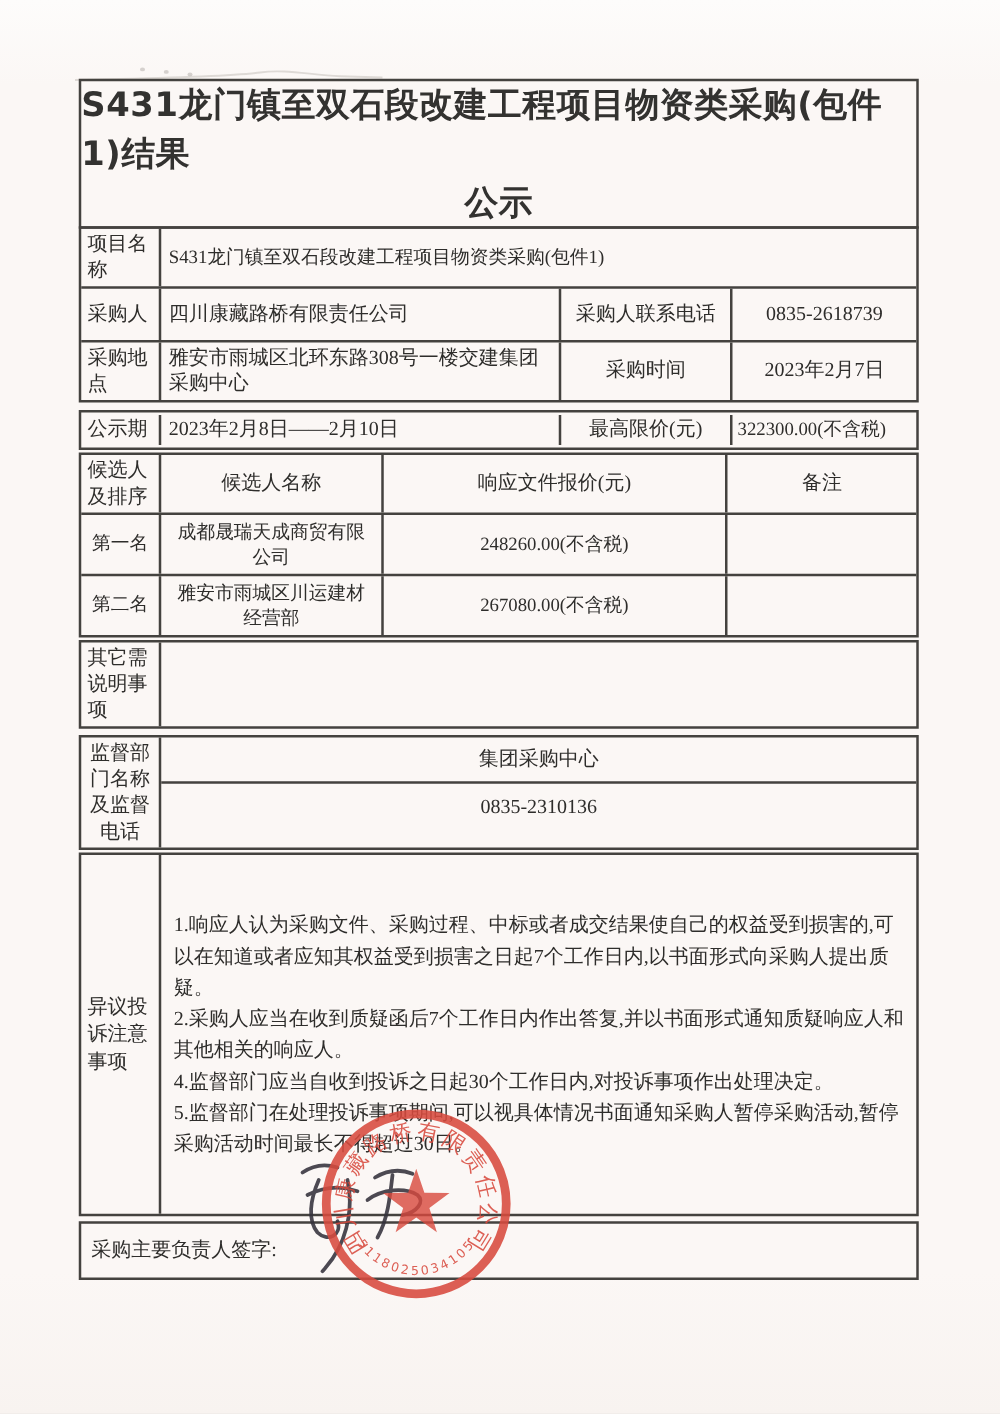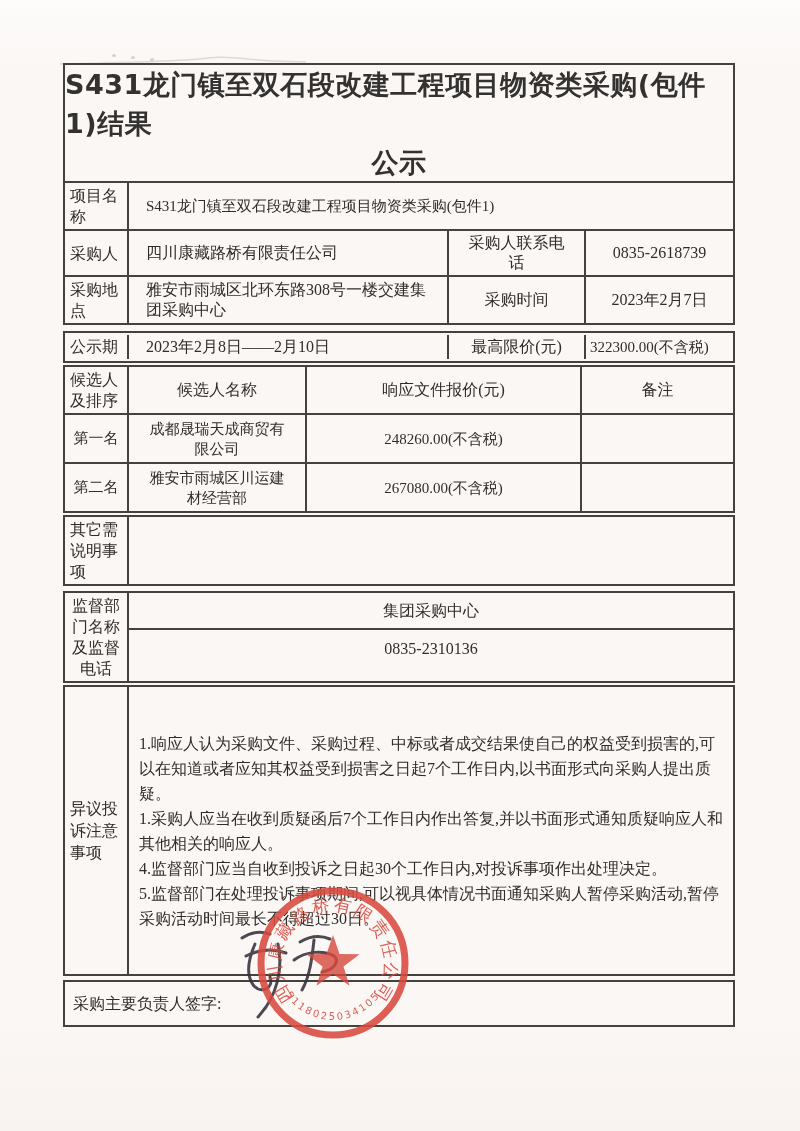--- a/index.html
+++ b/index.html
@@ -23,21 +23,21 @@
   .speck{position:absolute;width:4px;height:3px;border-radius:50%;background:#8f8a84;opacity:.35;}
   .curl{position:absolute;left:58px;top:50px;opacity:.6;}
 
   .doc-table{
     position:absolute;left:63px;top:63px;width:672px;
     font-size:16px;line-height:20px;border-radius:25px;
   }
   .sec{border:2px solid var(--bd);background:transparent;box-sizing:border-box;}
   .row{display:flex;align-items:stretch;}
   .bt{border-top:2px solid var(--bd);}
-  .cell{box-sizing:border-box;display:flex;align-items:center;padding:2px 17px;}
+  .cell{box-sizing:border-box;display:flex;align-items:center;padding:2px 6px;}
   .cell + .cell{border-left:2px solid var(--bd);}
   .lab{width:62px;padding:2px 2px 2px 5px;line-height:21px;}
   .lab-c{justify-content:center;text-align:center;padding:2px 2px;line-height:21px;}
   .fx{flex:1;}
   .w320{width:320px;}
   .w137{width:137px;justify-content:center;text-align:center;}
   .cen{justify-content:center;text-align:center;}
   .wc2{width:178px;}
   .wc3{width:275px;}
   .h40{min-height:40px;}
@@ -158,21 +158,21 @@
           <div class="sup-cell h39 bt">0835-2310136</div>
         </div>
       </div>
     </div>
 
     <div class="sec sec-obj">
       <div class="obj-row">
         <div class="obj-label">异议投诉注意事项</div>
         <div class="obj-content">
           <div>1.响应人认为采购文件、采购过程、中标或者成交结果使自己的权益受到损害的,可以在知道或者应知其权益受到损害之日起7个工作日内,以书面形式向采购人提出质疑。</div>
-          <div>1.采购人应当在收到质疑函后7个工作日内作出答复,并以书面形式通知质疑响应人和其他相关的响应人。</div>
+          <div>2.采购人应当在收到质疑函后7个工作日内作出答复,并以书面形式通知质疑响应人和其他相关的响应人。</div>
           <div>4.监督部门应当自收到投诉之日起30个工作日内,对投诉事项作出处理决定。</div>
           <div>5.监督部门在处理投诉事项期间,可以视具体情况书面通知采购人暂停采购活动,暂停采购活动时间最长不得超过30日。</div>
         </div>
       </div>
     </div>
 
     <div class="sec sec-sign">
       <div class="sign-row">
         <span>采购主要负责人签字:</span>
       </div>

